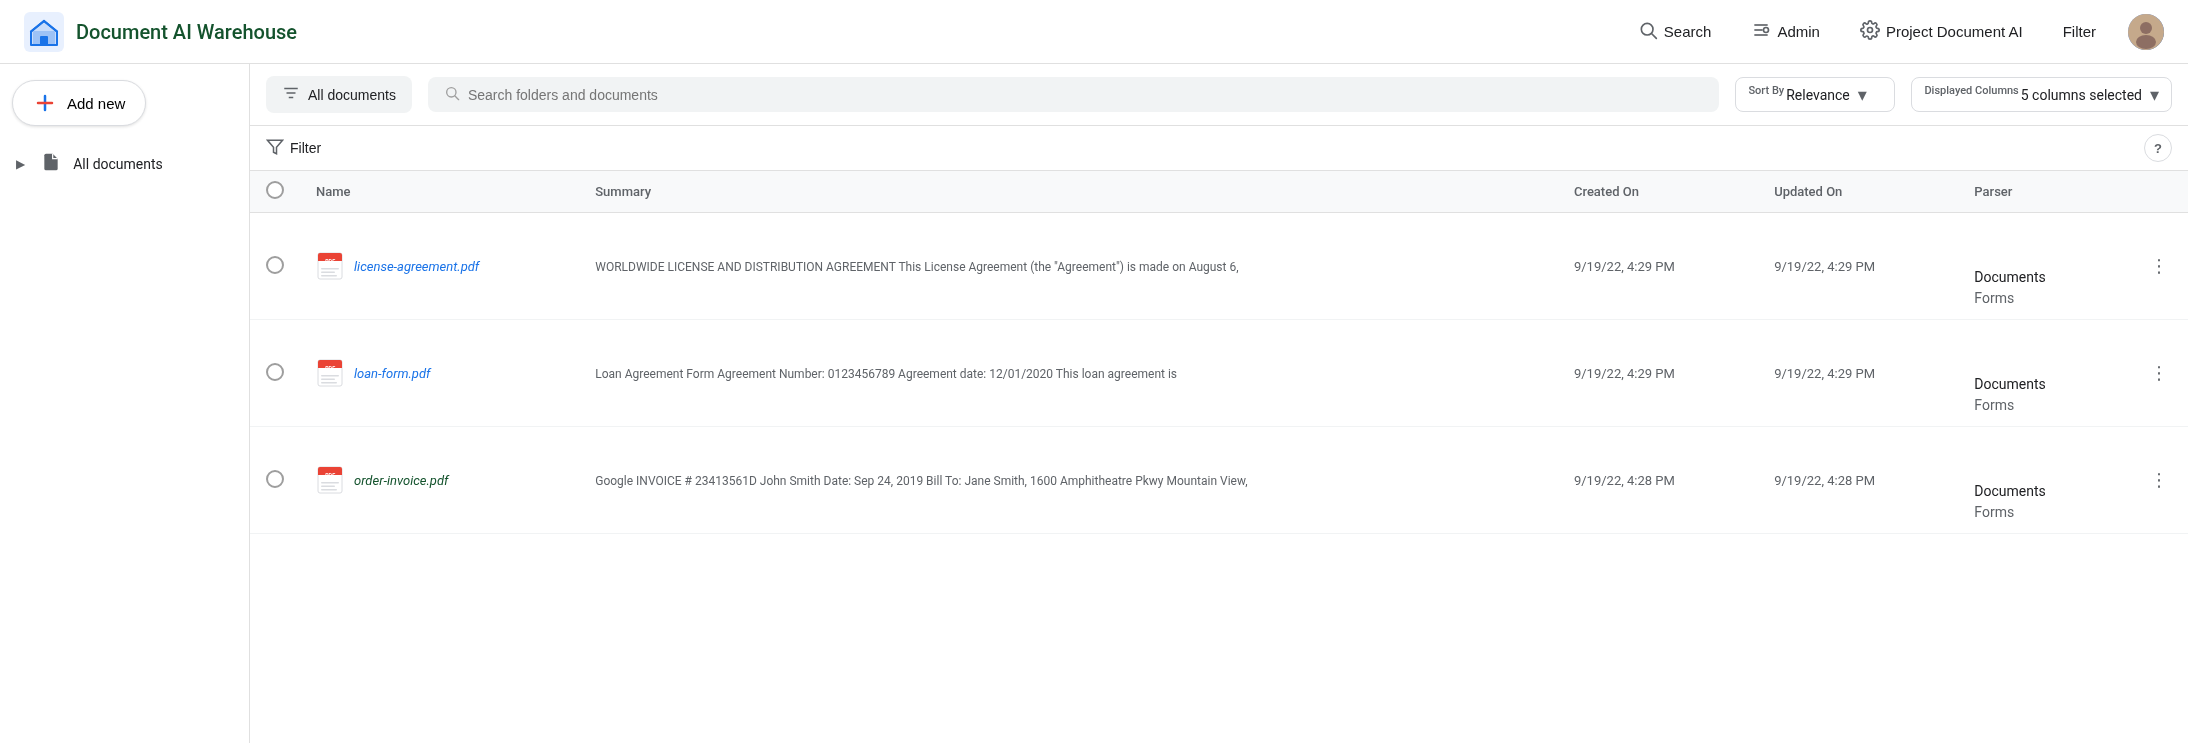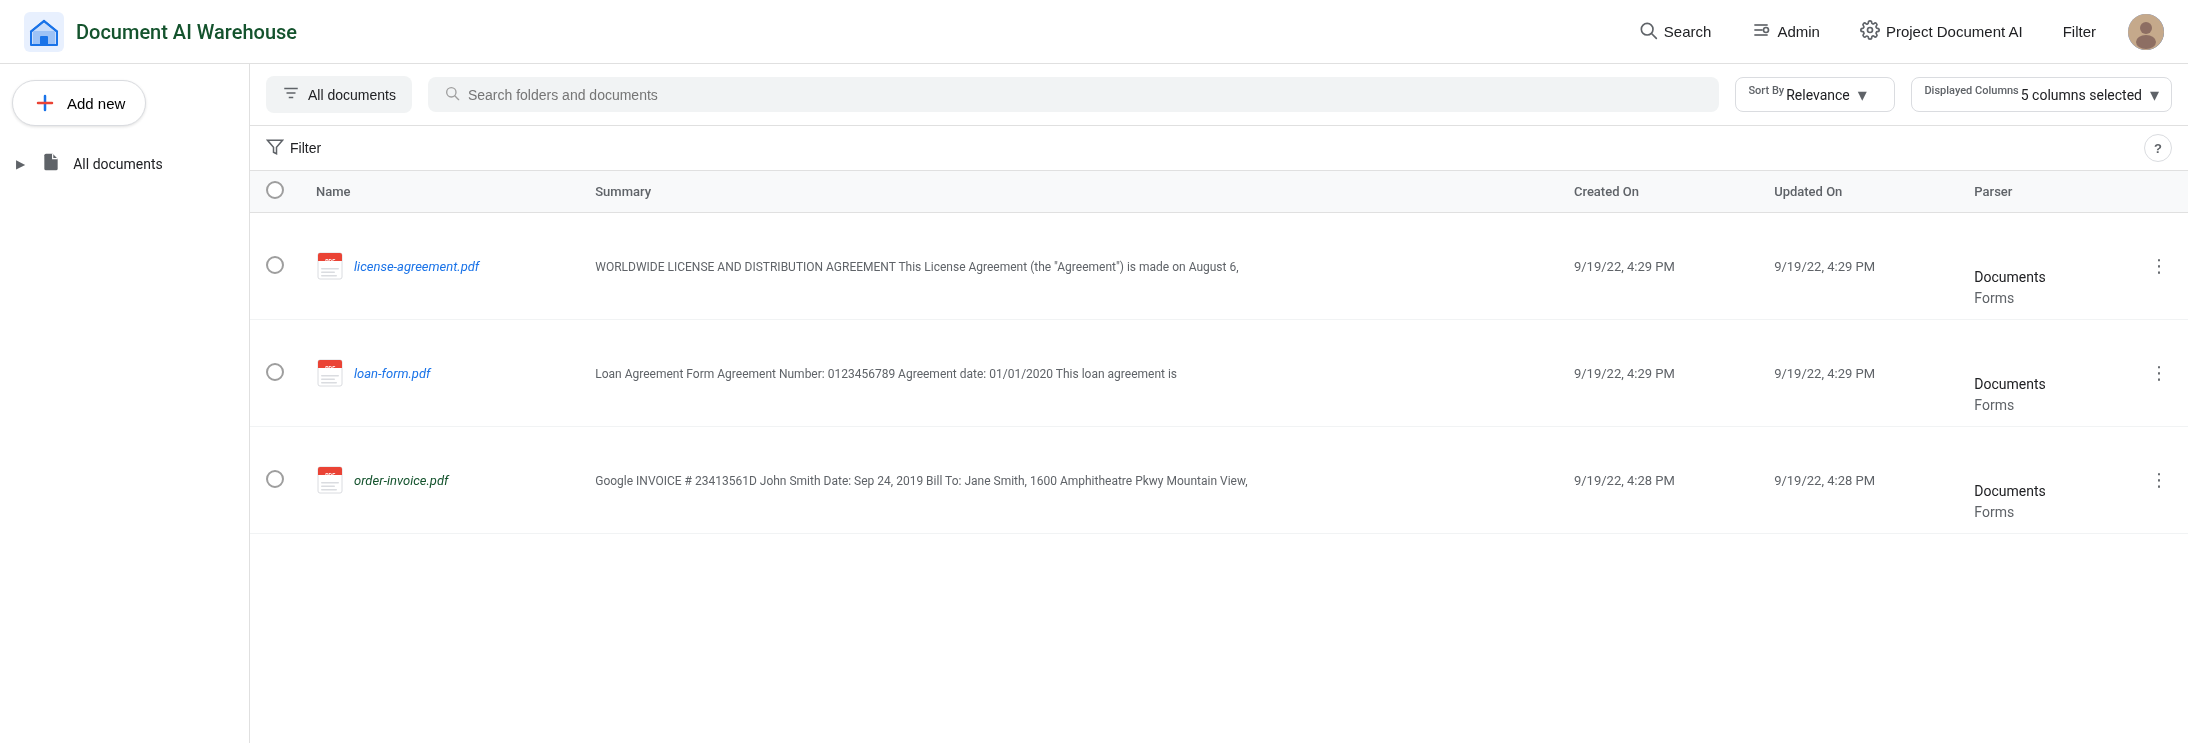--- a/index.html
+++ b/index.html
@@ -540,21 +540,21 @@
               <text x="13" y="11" font-size="5" fill="#fff" text-anchor="middle" font-family="Arial" font-weight="bold">PDF</text>
               <rect x="4" y="16" width="18" height="1.5" rx="0.75" fill="#dadce0"></rect>
               <rect x="4" y="19.5" width="14" height="1.5" rx="0.75" fill="#dadce0"></rect>
               <rect x="4" y="23" width="16" height="1.5" rx="0.75" fill="#dadce0"></rect>
             </svg>
           </span>
           <span style="cursor:pointer;color:#1a73e8;font-size:13px;">loan-form.pdf</span>
         </div>
       </td>
       <td>
-        <span class="summary-text">Loan Agreement Form Agreement Number: 0123456789 Agreement date: 01/01/2020 This loan agreement is</span>
+        <span class="summary-text">Loan Agreement Form Agreement Number: 0123456789 Agreement date: 12/01/2020 This loan agreement is</span>
       </td>
       <td class="col-created">
         <span style="font-size:13px;color:#5f6368;">9/19/22, 4:29 PM</span>
       </td>
       <td class="col-updated">
         <span style="font-size:13px;color:#5f6368;">9/19/22, 4:29 PM</span>
       </td>
       <td class="col-parser">
         <div class="parser-text">
           <div>Documents</div>

